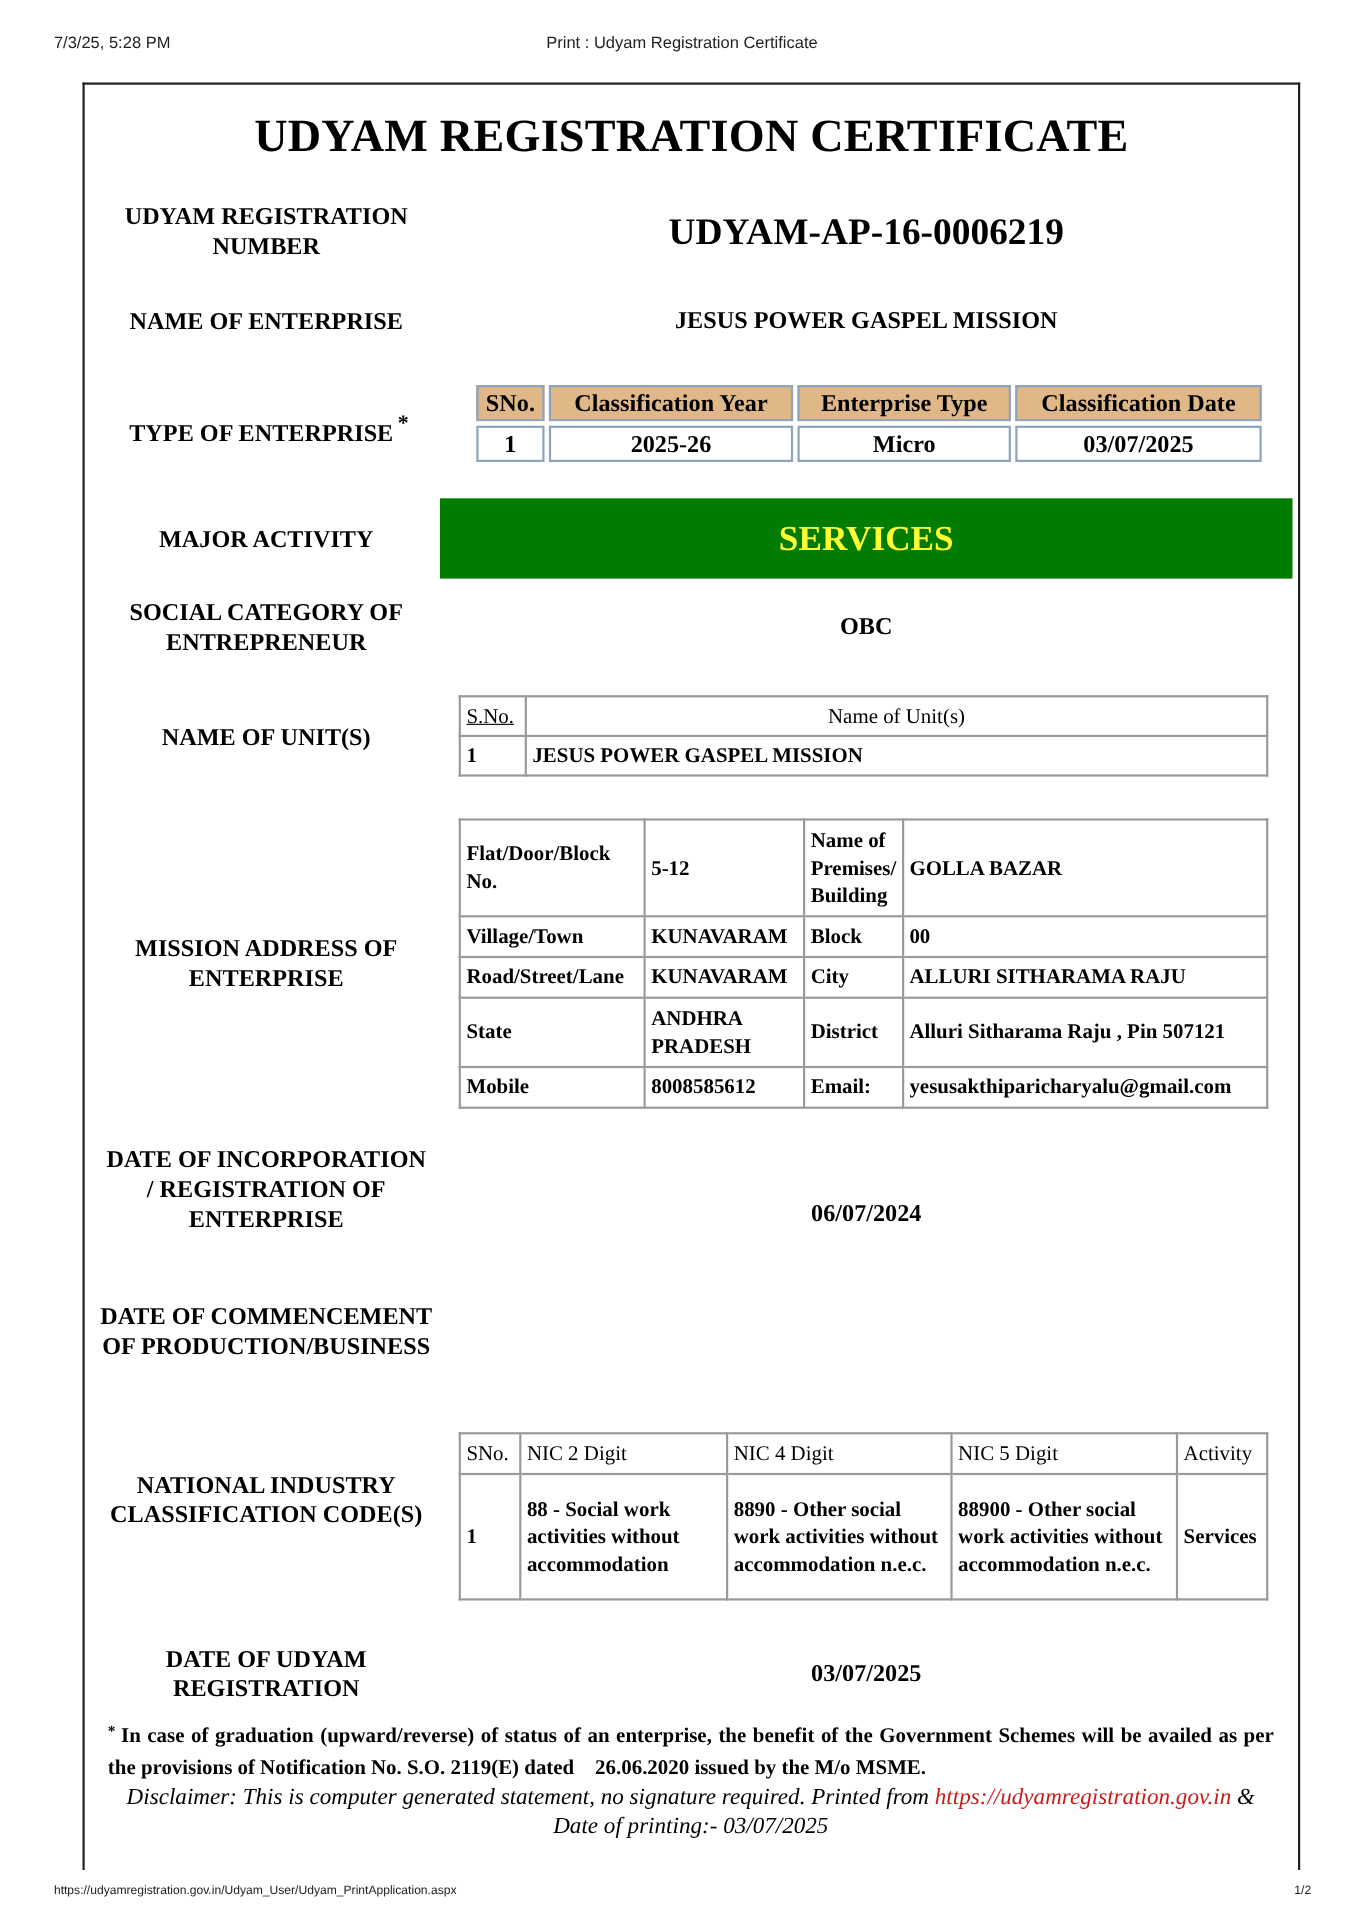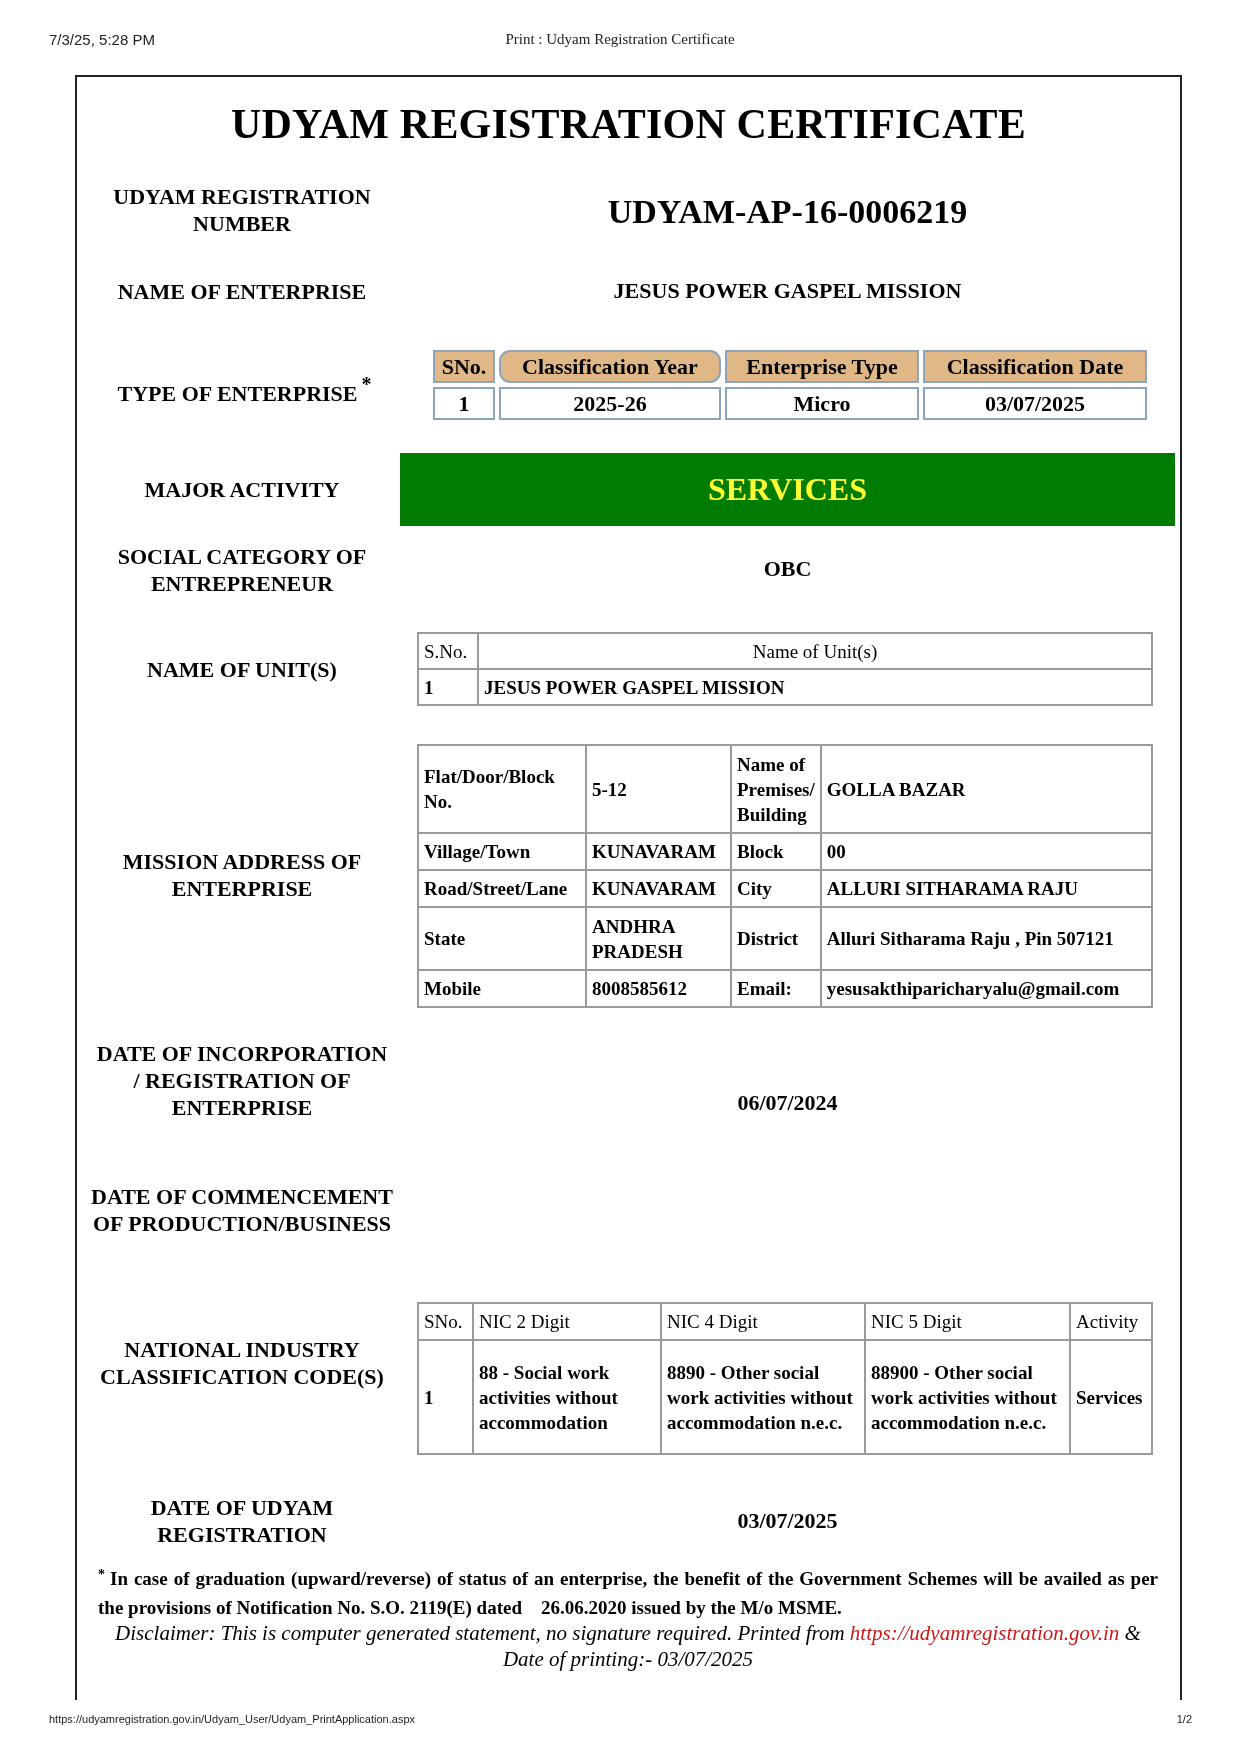--- a/index.html
+++ b/index.html
@@ -2,21 +2,21 @@
 <html><head>
 <meta charset="utf-8">
 <style>
   * { box-sizing: border-box; margin: 0; padding: 0; }
   html, body { width: 1240px; height: 1754px; background: #ffffff; }
   body { position: relative; font-family: "Liberation Serif", serif; color: #000; overflow: hidden; }
 
   .print-header { position: absolute; top: 31px; left: 0; width: 1240px; height: 20px;
     font-family: "Liberation Sans", sans-serif; font-size: 15px; color: #222; }
   .print-header .ph-date { position: absolute; left: 49px; }
-  .print-header .ph-title { position: absolute; left: 0; width: 1240px; text-align: center; font-family: Liberation Serif, serif; }
+  .print-header .ph-title { position: absolute; left: 0; width: 1240px; text-align: center; }
 
   .print-footer { position: absolute; top: 1713px; left: 0; width: 1240px; height: 20px;
     font-family: "Liberation Sans", sans-serif; font-size: 11px; color: #222; }
   .print-footer .pf-url { position: absolute; left: 49px; }
   .print-footer .pf-page { position: absolute; right: 48px; }
 
   .cert-frame { position: absolute; left: 75px; top: 75px; width: 1107px; height: 1625px;
     border: 2px solid #222; border-bottom: none; }
 
   .cert-title { position: absolute; top: 100px; left: 75px; width: 1107px; text-align: center;
@@ -41,21 +41,21 @@
     background: #007c00; color: #ffff33; font-size: 32px; font-weight: bold; text-align: center; line-height: 73px; }
 
   
   table.grid { position: absolute; border-collapse: collapse; }
   table.grid td, table.grid th { border: 2px solid #9a9a9a; font-size: 19px; font-weight: bold; vertical-align: middle;
     padding: 3px 5px; text-align: left; line-height: 25px; }
   table.grid th { font-weight: normal; }
 
   .units-table { left: 417px; top: 632px; width: 736px; }
   .units-table th { font-weight: normal; }
-  .units-table th:first-child { width: 60px; }
+  .units-table th:first-child { width: 60px; text-decoration: underline; }
   .units-table th:nth-child(2) { text-align: center; }
   .units-table th, .units-table td { height: 36px; }
 
   .addr-table { left: 417px; top: 744px; width: 736px; }
   .addr-table td { font-weight: bold; }
 
   .nic-table { left: 417px; top: 1302px; width: 736px; }
   .nic-table th { font-weight: bold; text-align: center; height: 37px; }
   .nic-table th:first-child { text-align: left; }
   .nic-table td { vertical-align: top; height: 114px; }
@@ -84,21 +84,21 @@
 <div class="label" style="top:278px;">NAME OF ENTERPRISE</div>
 <div class="value" style="top:278px;">JESUS POWER GASPEL MISSION</div>
 
 <div class="label" style="top:380px; left:92px; width:305px;">
   <span>TYPE OF ENTERPRISE</span><span class="star">*</span>
 </div>
 <table class="type-table">
   <thead>
     <tr>
       <th style="width:62px;">SNo.</th>
-      <th style="width:222px;border-radius:11px;">Classification Year</th>
+      <th style="width:222px;">Classification Year</th>
       <th style="width:194px;">Enterprise Type</th>
       <th style="width:224px;">Classification Date</th>
     </tr>
   </thead>
   <tbody>
     <tr class="spacer">
         <td colspan="4"></td>
       </tr>
     <tr>
       <td>1</td>

